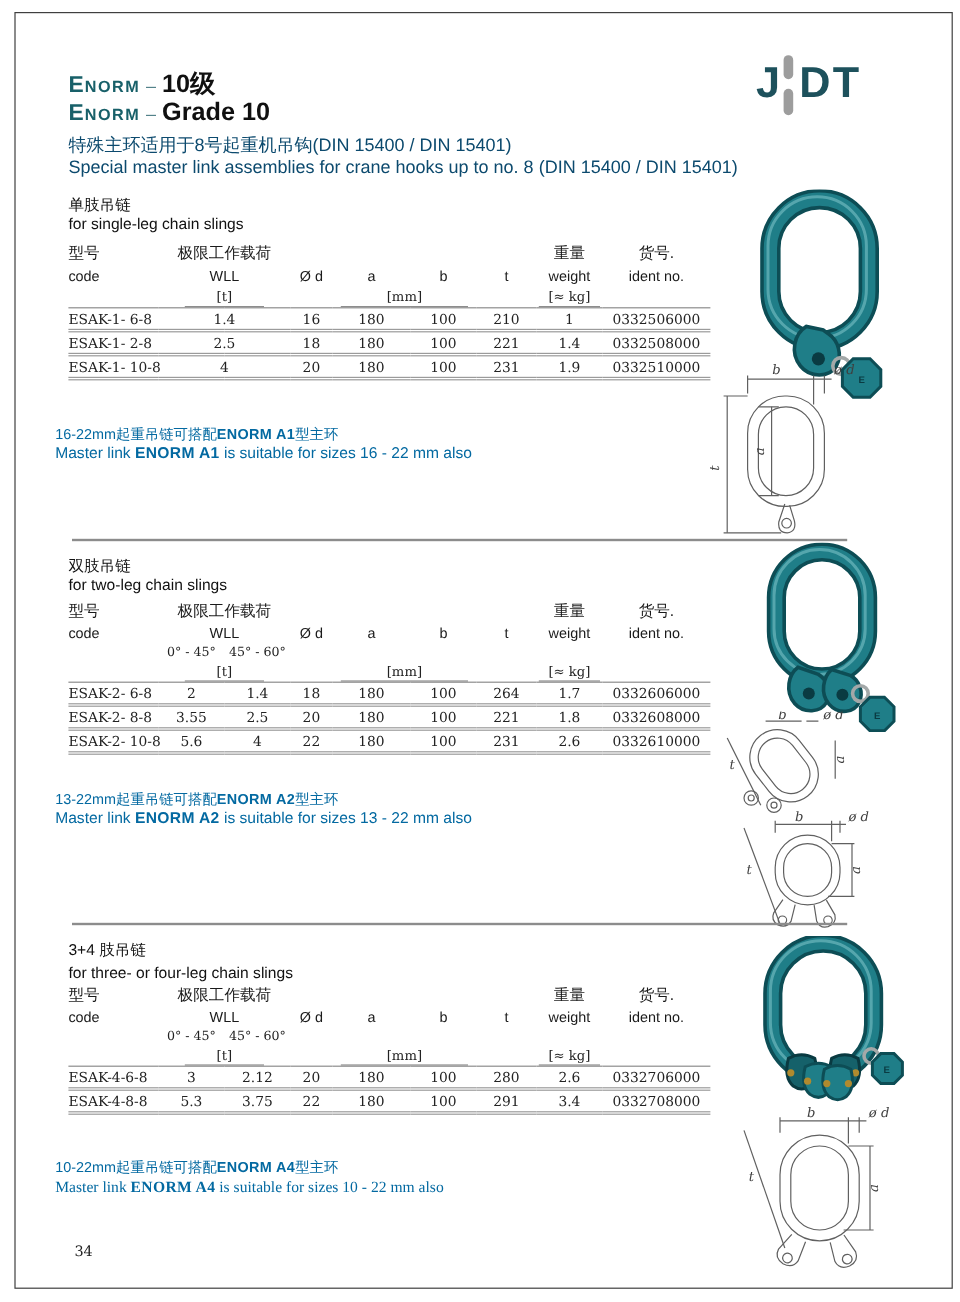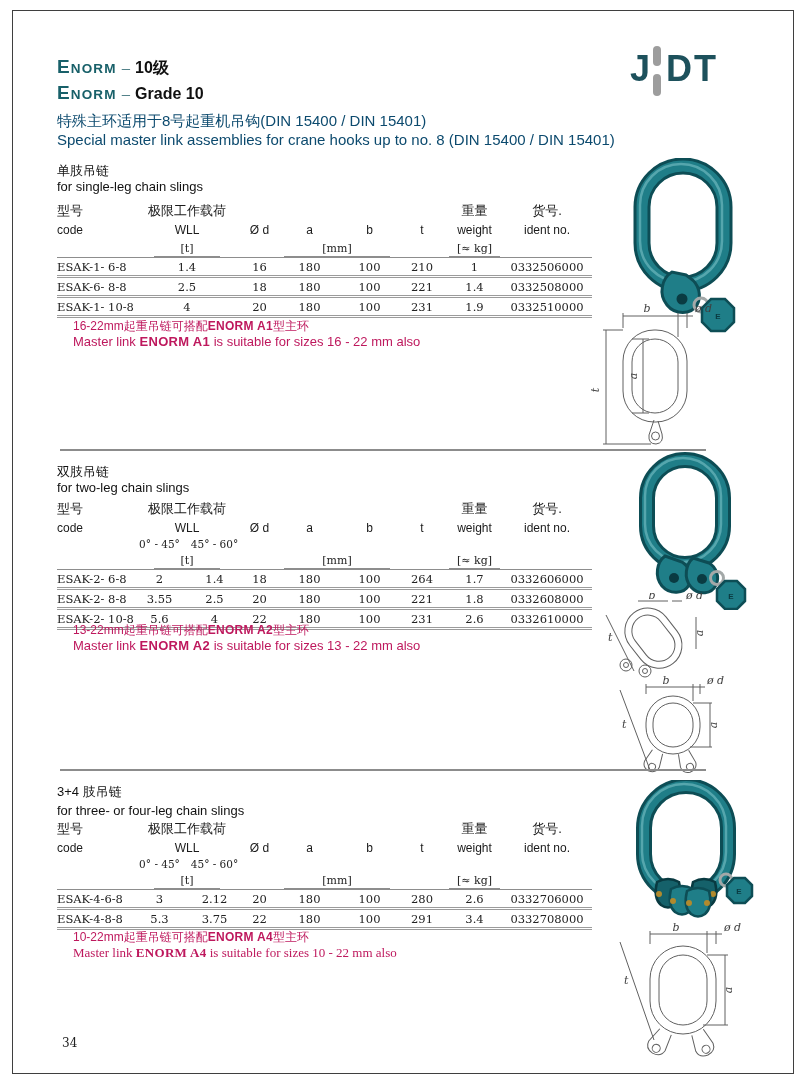--- a/index.html
+++ b/index.html
@@ -8,21 +8,21 @@
     font-family:"Liberation Sans", sans-serif; color:#1a1a1a; overflow:hidden;
   }
   .frame { position:absolute; left:12px; top:10px; width:780px; height:1062px;
            border:1px solid #3f3f3f; }
 
   
   .brandline { position:absolute; left:57px; white-space:nowrap; }
   .brand { color:#186069; font-weight:600; font-size:13.5px; letter-spacing:1.2px; }
   .brand .bi { font-size:19px; letter-spacing:1px; }
   .bdash { color:#53828a; font-size:15px; margin:0 5px; }
-  .bsuffix { font-weight:bold; font-size:16px; color:#101010; }
+  .bsuffix { font-weight:bold; font-size:21px; color:#101010; }
 
   .intro { position:absolute; left:57px; font-size:15px; color:#0c4a6e; }
 
   
   .logo { position:absolute; left:626px; top:46px; width:100px; height:54px; }
   .logo .bar { position:absolute; width:8px; background:#9d9d9d; border-radius:4px; left:27px; }
   .logo .bar.top { top:0px; height:20px; }
   .logo .bar.bot { top:28px; height:22px; }
   .logo .lt { position:absolute; top:2px; font-weight:800; font-size:36px;
               color:#1d515c; font-family:"Liberation Sans",sans-serif; }
@@ -43,21 +43,21 @@
   .h-units th { height:15px; }
   .u { font-family:"DejaVu Serif",serif; font-size:11px; color:#222;
        border-bottom:1px solid #8d8d8d; display:inline-block; padding:0 26px 1px; }
   .u-mm { padding:0 38px 1px; }
   .u-kg { padding:0 8px 1px; }
   .l { text-align:left !important; }
   tr.data td { font-family:"DejaVu Serif",serif; font-size:11.5px; color:#222;
        border-bottom:3px double #9b9b9b; padding:2px 0 1px; height:12px; }
   tbody tr.data:first-child td { border-top:1px solid #8d8d8d; }
 
-  .note { position:absolute; left:73px; font-size:12px; color:#be185d; white-space:nowrap; }
+  .note { position:absolute; left:46px; font-size:12px; color:#0369a1; white-space:nowrap;margin-top:36px; }
   .note.en { font-size:13px; }
   .nb { font-weight:bold; letter-spacing:0.3px; }
 
   .divider { position:absolute; left:60px; width:646px; border-top:2px solid #8c8c8c; }
 
   .pagenum { position:absolute; left:62px; top:1036px; font-family:"DejaVu Serif",serif;
              font-size:12px; color:#222; }
 
   svg { position:absolute; }
   .tech * { stroke:#606060; fill:none; stroke-width:1; }
@@ -140,21 +140,21 @@
       <td class="l">ESAK-1- 6-8</td>
       <td colspan="2">1.4</td>
       <td>16</td>
       <td>180</td>
       <td>100</td>
       <td>210</td>
       <td>1</td>
       <td>0332506000</td>
     </tr>
     <tr class="data">
-      <td class="l">ESAK-6- 8-8</td>
+      <td class="l">ESAK-1- 2-8</td>
       <td colspan="2">2.5</td>
       <td>18</td>
       <td>180</td>
       <td>100</td>
       <td>221</td>
       <td>1.4</td>
       <td>0332508000</td>
     </tr>
     <tr class="data">
       <td class="l">ESAK-1- 10-8</td>

